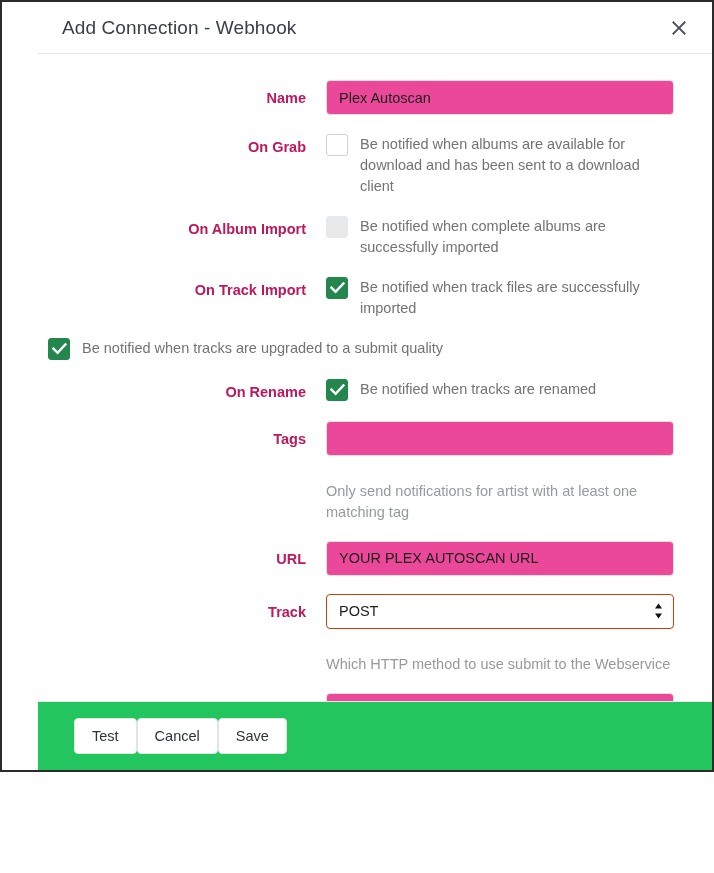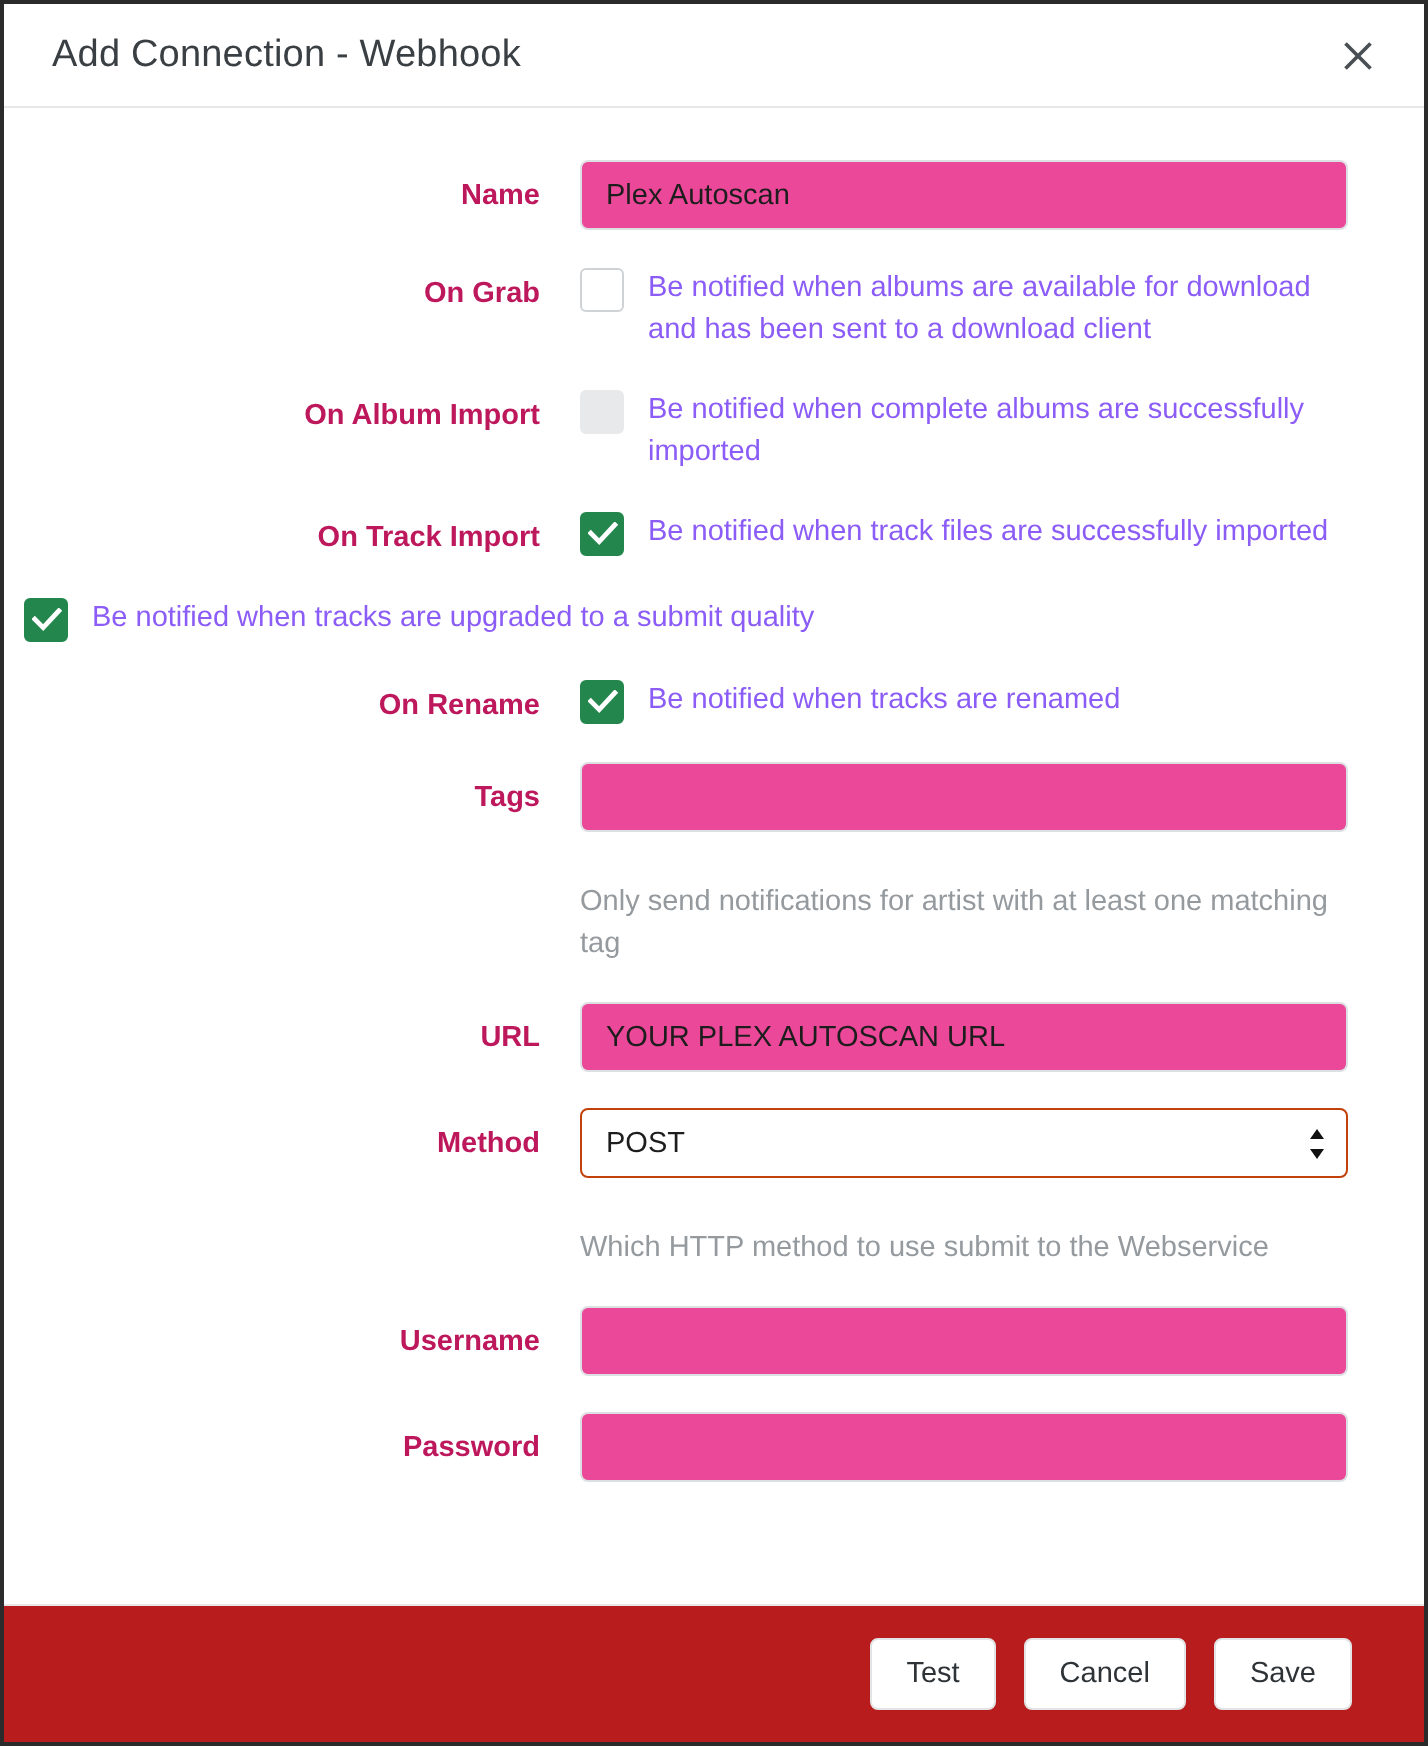--- a/index.html
+++ b/index.html
@@ -9,26 +9,27 @@
     background: #ffffff;
   }
   body {
     font-family: "Liberation Sans", sans-serif;
     -webkit-font-smoothing: antialiased;
   }
 
   .modal {
     position: relative;
     width: 714px;
-    height: 873px;
+    height: 772px;
     background: #ffffff;
     border: 2px solid #2b2b2b;
     display: flex;
     flex-direction: column;
     overflow: hidden;
+    padding-left: 36px;
   }
 
   
   .modal-header {
     height: 52px;
     flex: 0 0 52px;
     display: flex;
     align-items: center;
     justify-content: space-between;
     padding: 0 18px 0 24px;
@@ -155,44 +156,42 @@
   }
   .checkbox.checked {
     background: #23874d;
     border: 1px solid #23874d;
   }
   .checkbox svg { display: block; }
 
   .cb-text {
     margin-left: 12px;
     font-size: 14.5px;
-    color: #8b5cf6;
+    color: #737373;
     line-height: 21px;
     padding-top: 1px;
     max-width: 382px;
   }
 
   
   .help-text {
     margin-top: 25px;
     font-size: 14.5px;
     color: #959a9f;
     line-height: 21px;
     max-width: 378px;
   }
 
   
   .modal-footer {
     flex: 0 0 auto;
     border-top: 1px solid #e8e8e8;
     padding: 16px 36px;
     display: flex;
-    justify-content: flex-end;
-    gap: 14px;
-    background: #b91c1c;
+    background: #22c55e;
   }
   .btn {
     min-width: 60px;
     padding: 7px 17px;
     font-size: 14.5px;
     font-family: "Liberation Sans", sans-serif;
     color: #2e3338;
     background: #ffffff;
     border: 1px solid #e2e4e6;
     border-radius: 4px;
@@ -293,21 +292,21 @@
     </div>
 
     <div class="form-row">
       <div class="form-label">URL</div>
       <div class="form-control">
         <input class="text-input" type="text" value="YOUR PLEX AUTOSCAN URL" style="">
       </div>
     </div>
 
     <div class="form-row">
-      <div class="form-label">Method</div>
+      <div class="form-label">Track</div>
       <div class="form-control">
         <div class="select-wrap">
           <input class="select-input" type="text" readonly="" value="POST" style="">
           <svg class="select-spinner" width="9" height="17" viewBox="0 0 9 17">
             <path d="M4.5 1 L8 6 L1 6 Z" fill="#111111"></path>
             <path d="M4.5 16 L8 11 L1 11 Z" fill="#111111"></path>
           </svg>
         </div>
         <div class="help-text">Which HTTP method to use submit to the Webservice</div>
       </div>

